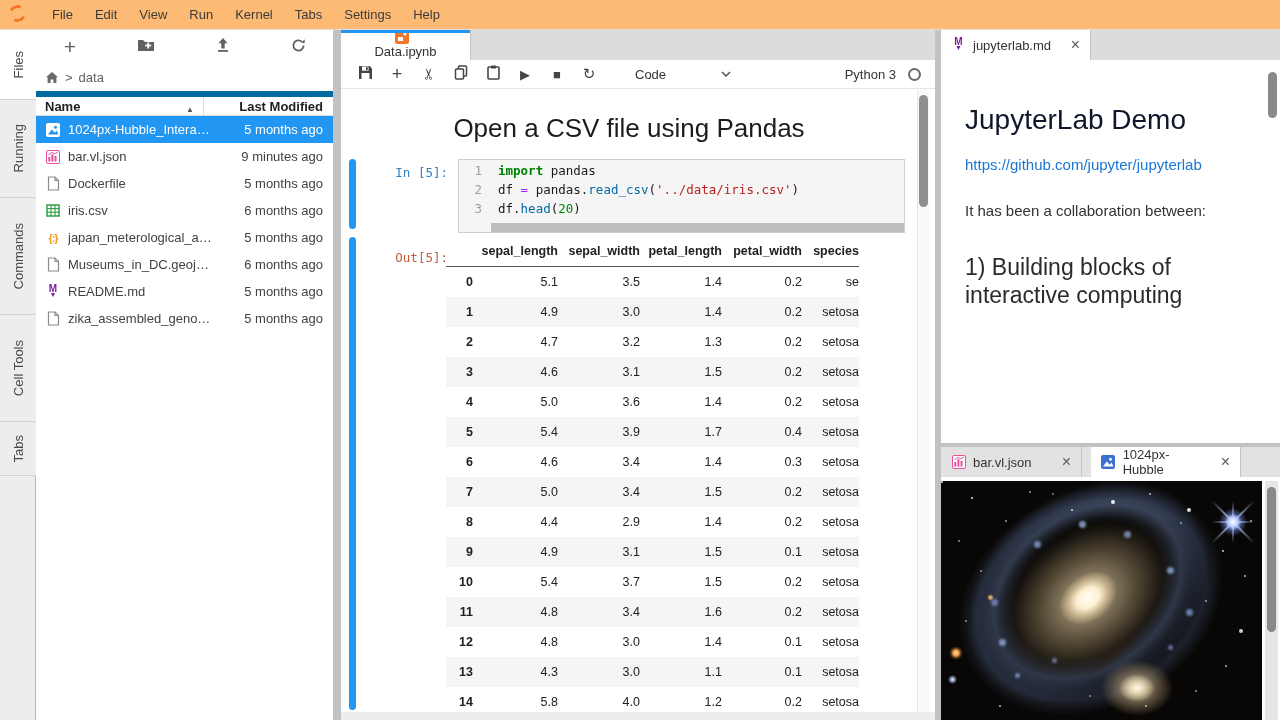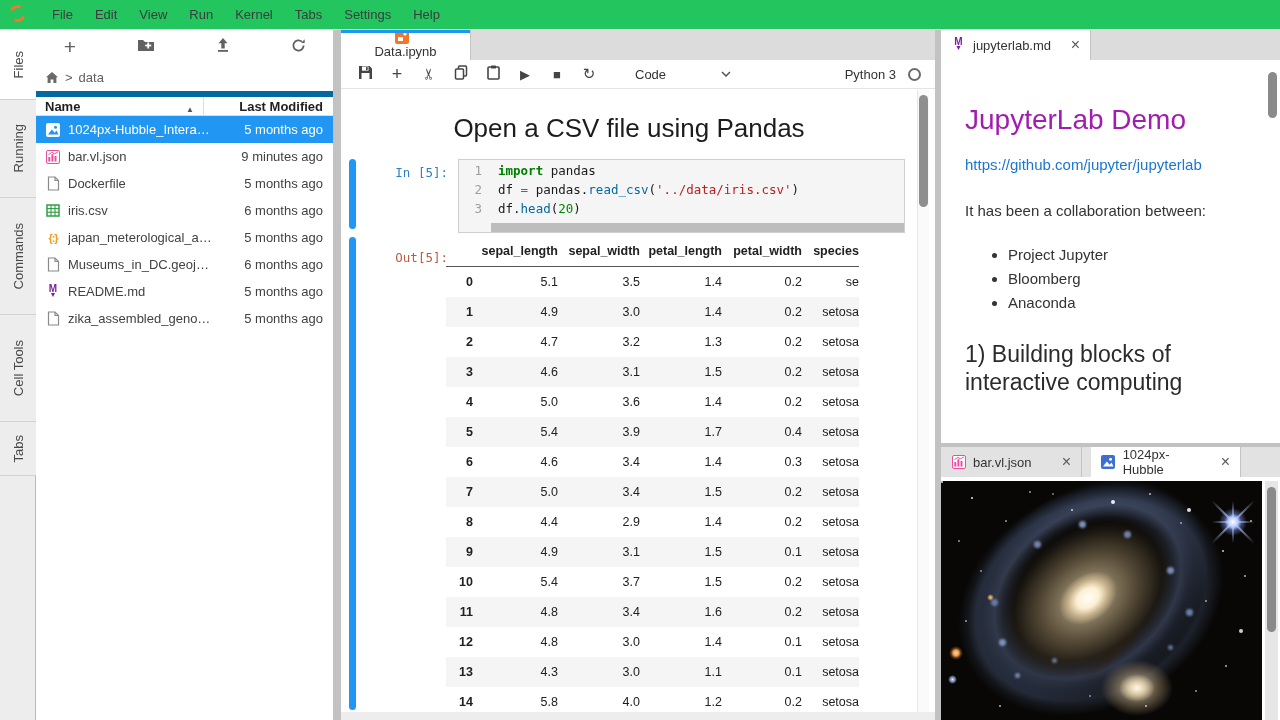--- a/index.html
+++ b/index.html
@@ -5,21 +5,21 @@
   * { box-sizing: border-box; }
   html,body { margin:0; padding:0; }
   body {
     width:1280px; height:720px; position:relative; overflow:hidden;
     background:#c2c2c2; font-family:"Liberation Sans", sans-serif;
     -webkit-font-smoothing:antialiased;
   }
 
   
   .menubar { position:absolute; left:0; top:0; width:1280px; height:30px;
-    background:#22c55e; border-bottom:1px solid #e0e0e0; display:flex; align-items:center; z-index:30; }
+    background:#fdba74; border-bottom:1px solid #e0e0e0; display:flex; align-items:center; z-index:30; }
   .logo { width:19px; height:19px; margin:0 13px 0 9px; position:relative; }
   .logo .arc { position:absolute; left:0; top:0; width:17px; height:17px; border-radius:50%;
     border:3px solid #f37726; border-left-color:transparent; border-right-color:transparent;
     transform:rotate(-18deg); }
   .menu-item { font-size:13px; color:#3c3c3c; padding:0 11px; cursor:default; }
 
   
   .sidebar { position:absolute; left:0; top:30px; width:36px; bottom:0;
     background:#ededed; border-right:1px solid #b9b9b9; z-index:10; }
   .side-tab { position:absolute; left:0; width:36px; display:flex; align-items:center;
@@ -110,21 +110,21 @@
   .nb-vscroll { position:absolute; right:6px; top:60px; bottom:8px; width:12px;
     background:#fafafa; border-left:1px solid #e6e6e6; z-index:5; }
   .nb-vscroll .thumb { position:absolute; left:1px; top:5px; width:9px; height:112px;
     background:#8f8f8f; border-radius:5px; }
   .nb-hscroll { position:absolute; left:0; right:0; bottom:0; height:8px; background:#ededed; z-index:6; }
 
   
   .md-panel { position:absolute; left:941px; top:30px; width:339px; height:413px; background:#fff; overflow:hidden; }
   .md-tab { width:150px; }
   .md-body { position:absolute; left:0; top:30px; right:14px; bottom:0; padding-left:24px; overflow:hidden; }
-  .md-h1 { margin-top:44px; font-size:28px; font-weight:400; color:#a21caf; }
+  .md-h1 { margin-top:44px; font-size:28px; font-weight:400; color:#0f172a; }
   .md-p { margin-top:24px; font-size:15px; color:#333; line-height:1.8; width:288px; }
   .md-link { margin-top:20px; font-size:15px; color:#1976d2; }
   .md-ul { margin:22px 0 0 0; padding-left:43px; }
   .md-ul li { font-size:15px; color:#333; margin-bottom:7px; }
   .md-h2 { margin-top:30px; font-size:23px; font-weight:400; color:#2b2b2b; width:270px; line-height:1.2; }
   .md-vscroll { position:absolute; right:3px; top:42px; width:9px; height:46px;
     background:#8a8a8a; border-radius:5px; }
 
   
   .img-panel { position:absolute; left:941px; top:447px; width:339px; height:273px; background:#fff; overflow:hidden; }
@@ -574,25 +574,20 @@
           </span>
         </span>
       <span>jupyterlab.md</span>
       <span class="close">×</span>
     </div>
   </div>
   <div class="md-body">
     <div class="md-h1">JupyterLab Demo</div>
     <div class="md-link">https://github.com/jupyter/jupyterlab</div>
     <div class="md-p">It has been a collaboration between:</div>
-    <ul class="md-ul" id="md-bullets">
-        <li>Project Jupyter</li>
-        <li>Bloomberg</li>
-        <li>Anaconda</li>
-      </ul>
     <div class="md-h2">1) Building blocks of interactive computing</div>
   </div>
   <div class="md-vscroll"></div>
 </div>
 
 <div class="img-panel">
   <div class="tabbar" id="img-tabbar">
       <div class="tab vl-tab">
         <span class="t-ic">
           <svg width="14" height="14" viewBox="0 0 14 14">

